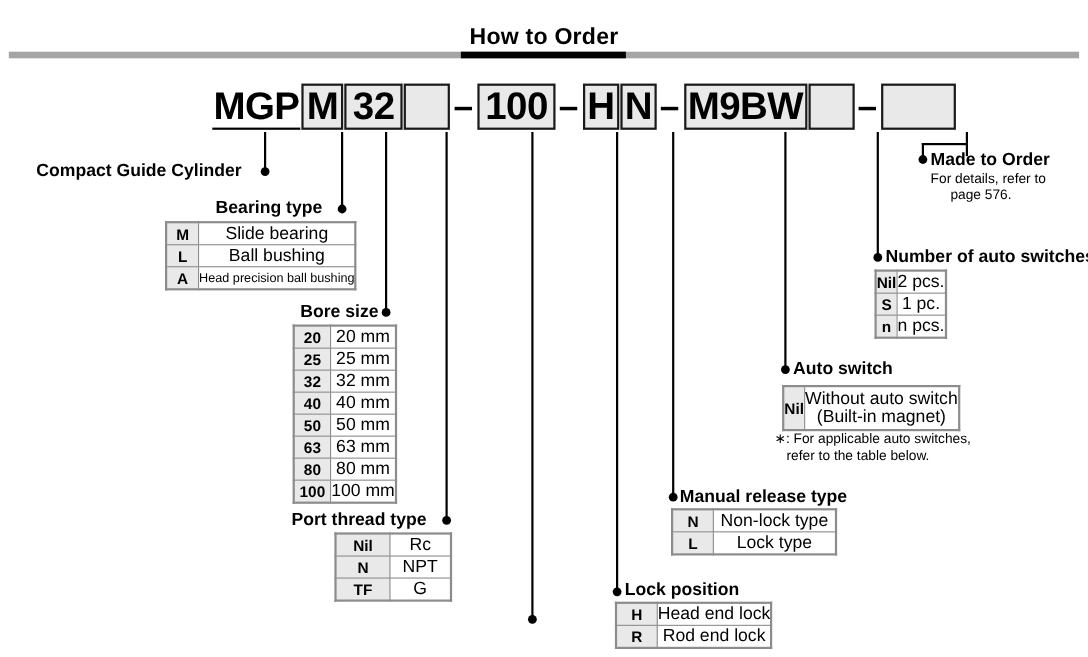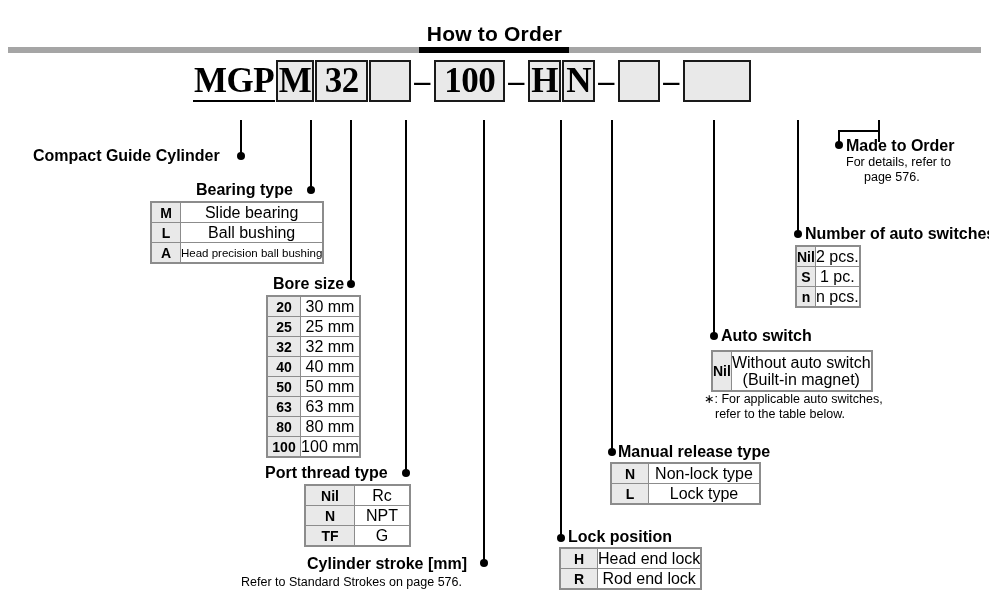--- a/index.html
+++ b/index.html
@@ -39,25 +39,24 @@
   #header-rule-accent {
     position: absolute;
     left: 419px; top: 47px;
     width: 150px; height: 6px;
     background: #000000;
   }
 
   
   #partnumber-row {
     position: absolute;
-    left: 193px; top: 60px;
+    left: 193px; top: 76px;
     height: 46px;
     display: flex;
     align-items: flex-start;
-    font-family: Liberation Serif, serif;
   }
   .pn-plain {
     font-size: 35px;
     font-weight: bold;
     line-height: 42px;
     height: 42px;
     letter-spacing: -0.5px;
     border-bottom: 2px solid #000;
     padding: 0 1px;
     box-sizing: border-box;
@@ -150,20 +149,21 @@
     <span class="pn-plain">MGP</span>
     <span class="pn-box" style="width:38px">M</span>
     <span class="pn-box" style="width:53px">32</span>
     <span class="pn-box w-empty-sm"></span>
     <span class="pn-dash">–</span>
     <span class="pn-box" style="width:71px">100</span>
     <span class="pn-dash">–</span>
     <span class="pn-box" style="width:33px">H</span>
     <span class="pn-box" style="width:33px">N</span>
     <span class="pn-dash">–</span>
+    <span class="pn-box" style="width:112px">M9BW</span>
     <span class="pn-box w-empty-sm"></span>
     <span class="pn-dash">–</span>
     <span class="pn-box w-empty-lg"></span>
   </div>
 
   <div class="vline" style="left:240px; top:120px; height:33px;"></div>
   <div class="dot" style="left:237px; top:152px;"></div>
 
   <div class="vline" style="left:310px; top:120px; height:68px;"></div>
   <div class="dot" style="left:307px; top:186px;"></div>
@@ -212,21 +212,21 @@
         <td class="desc small">Head precision ball bushing</td>
       </tr>
     </tbody>
   </table>
 
   <div class="callout-title" style="left:273px; top:275px;">Bore size</div>
   <table class="spec-table" style="left:266px; top:295px;">
     <tbody>
       <tr>
         <td class="code" style="width:32px">20</td>
-        <td class="desc" style="width:58px">30 mm</td>
+        <td class="desc" style="width:58px">20 mm</td>
       </tr>
       <tr>
         <td class="code">25</td>
         <td class="desc">25 mm</td>
       </tr>
       <tr>
         <td class="code">32</td>
         <td class="desc">32 mm</td>
       </tr>
       <tr>
@@ -263,22 +263,20 @@
         <td class="code">N</td>
         <td class="desc">NPT</td>
       </tr>
       <tr>
         <td class="code">TF</td>
         <td class="desc">G</td>
       </tr>
     </tbody>
   </table>
 
-  <div class="callout-title" style="left:307px; top:555px;">Cylinder stroke [mm]</div>
-  <div class="callout-sub" style="left:241px; top:575px;">Refer to Standard Strokes on page 576.</div>
 
   <div class="callout-title" style="left:568px; top:528px;">Lock position</div>
   <table class="spec-table" style="left:559px; top:547px;">
     <tbody>
       <tr>
         <td class="code" style="width:36px">H</td>
         <td class="desc" style="width:100px">Head end lock</td>
       </tr>
       <tr>
         <td class="code">R</td>

